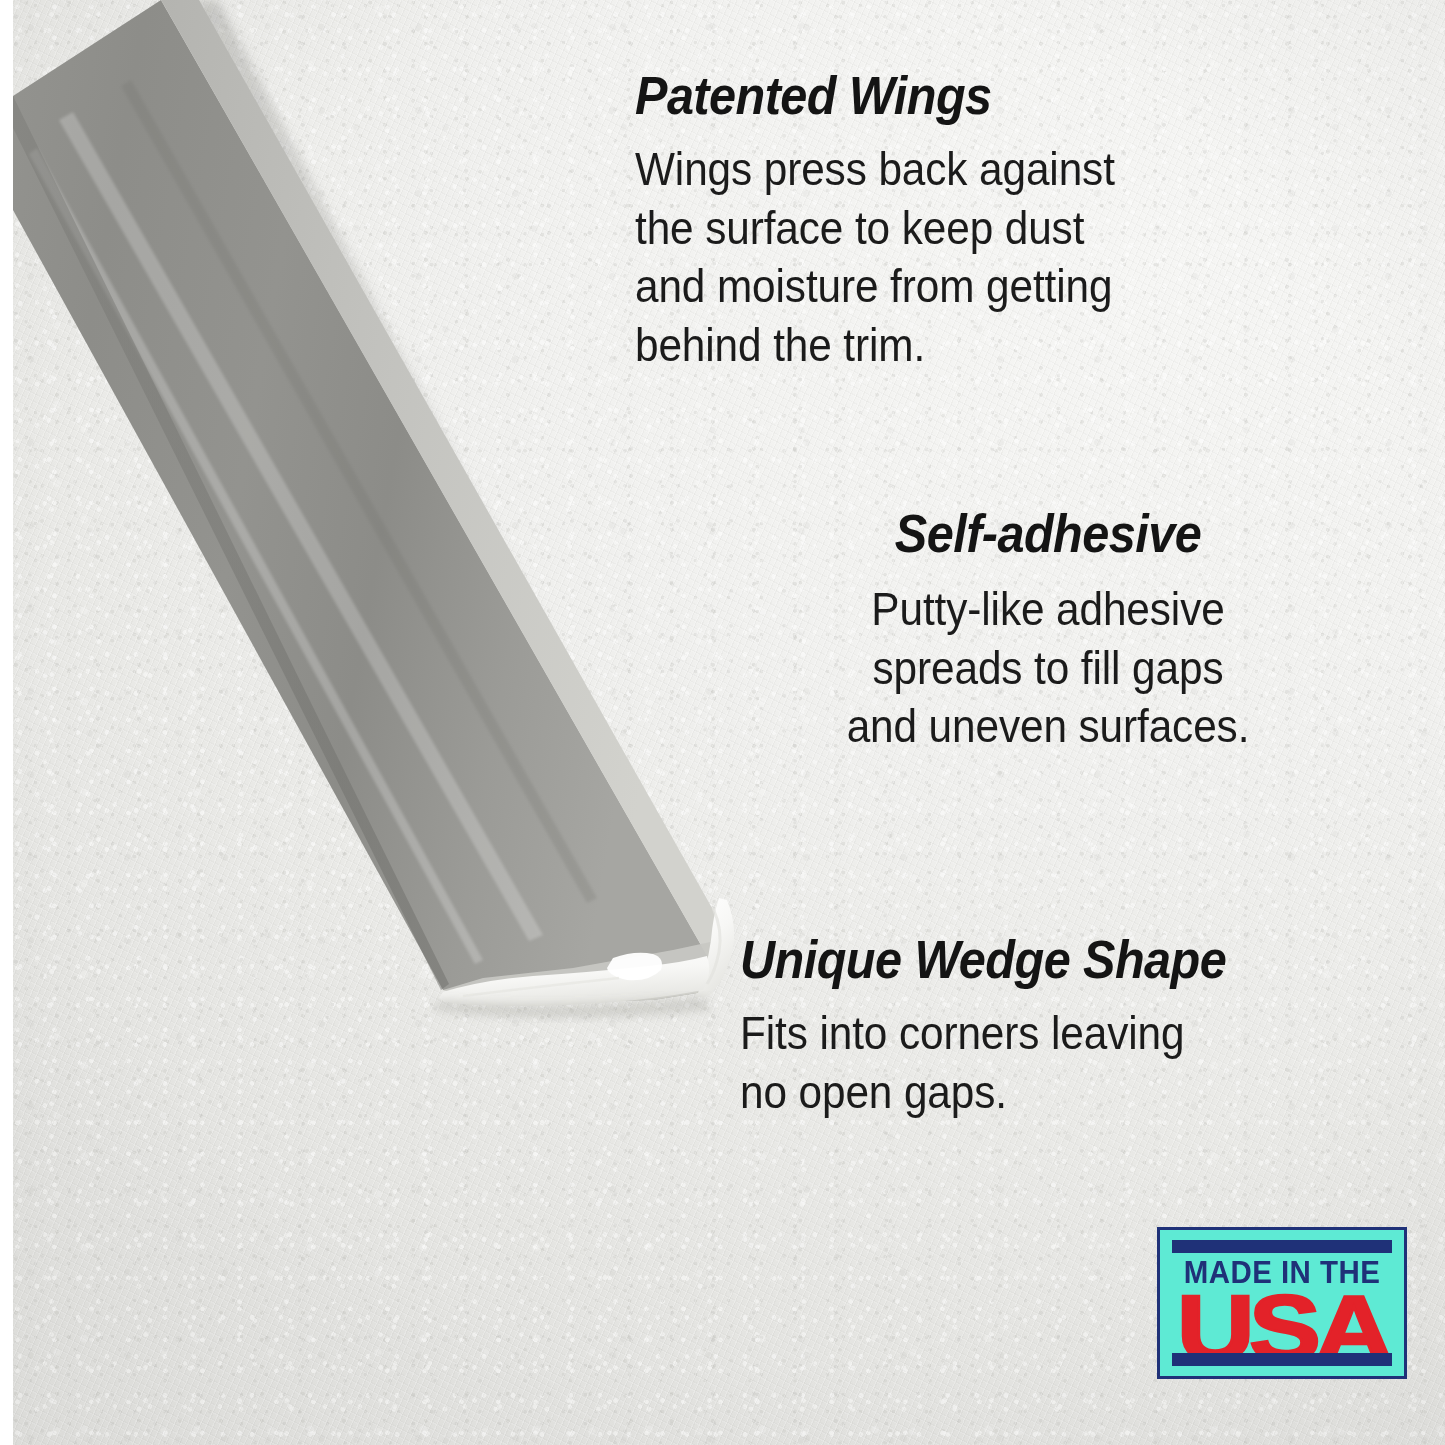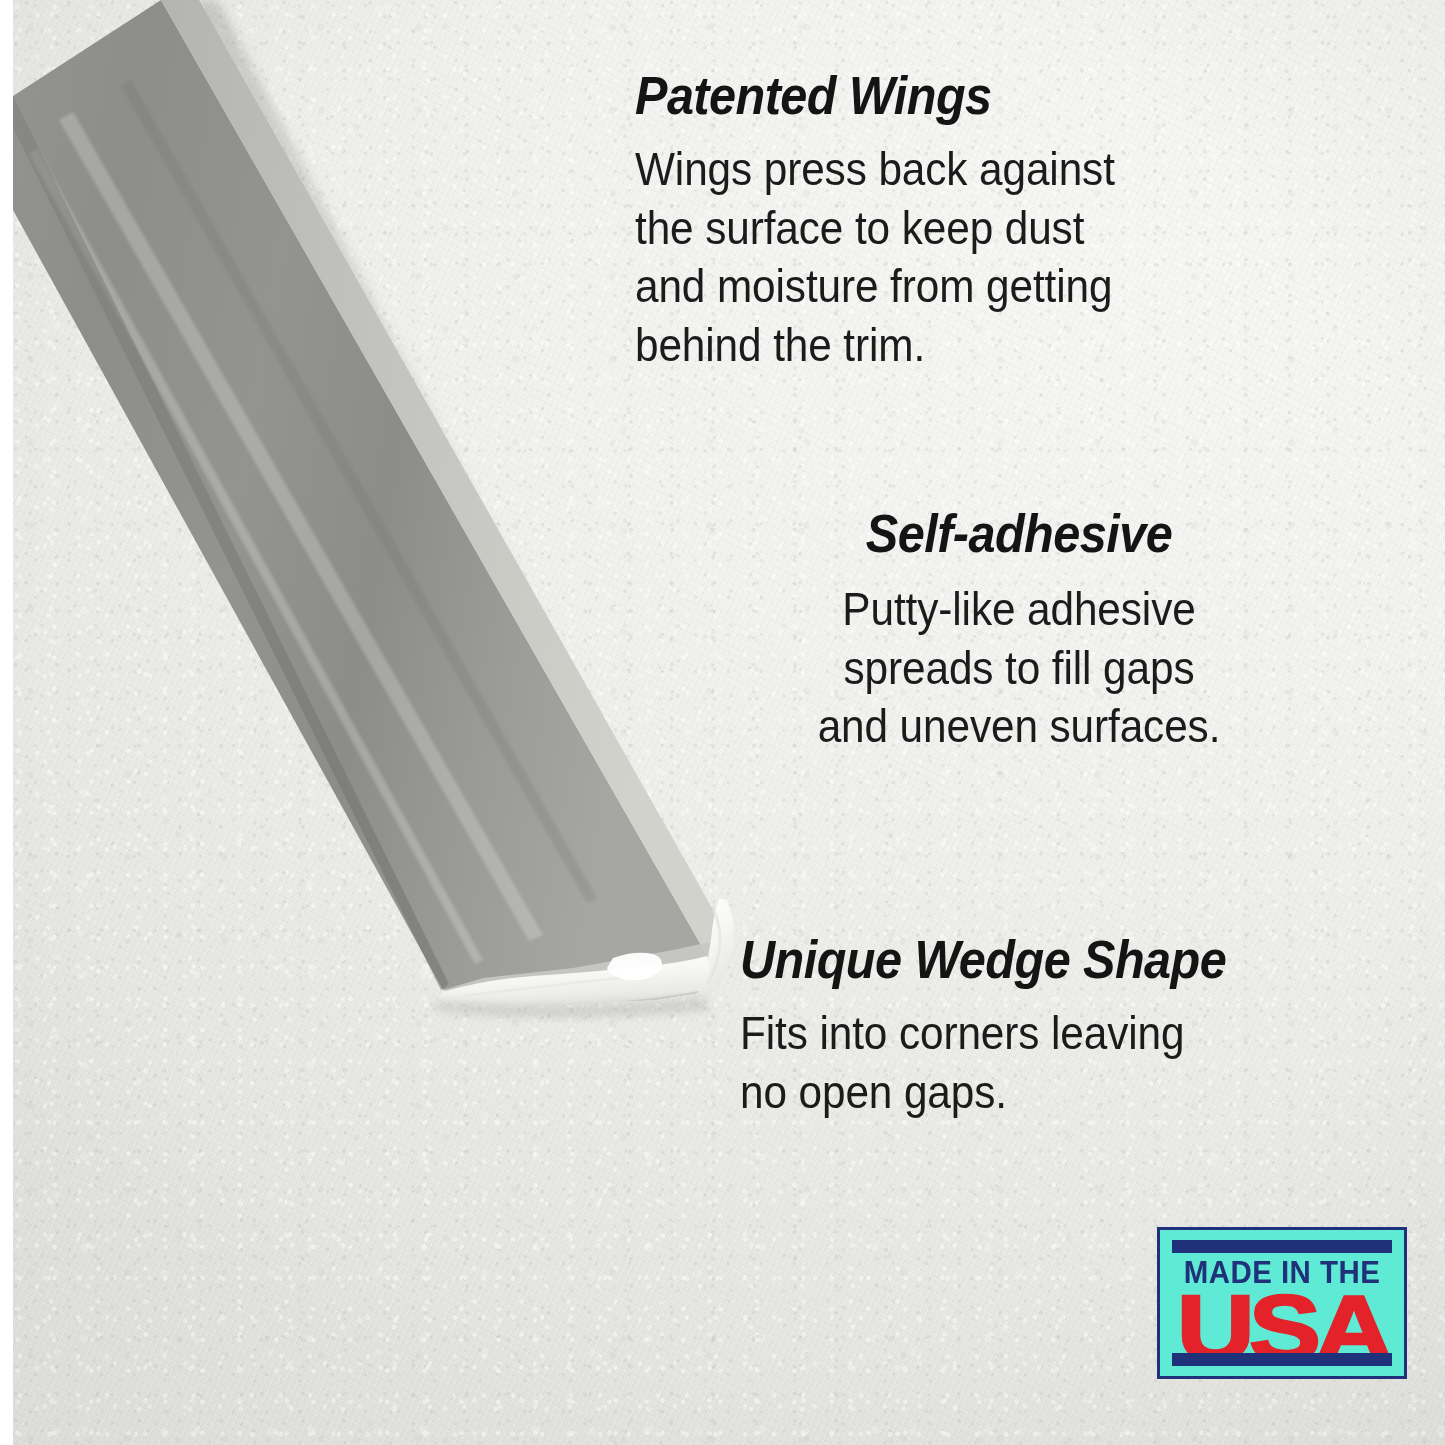--- a/index.html
+++ b/index.html
@@ -115,21 +115,21 @@
     white-space: pre-line;
   }
   .feature.centered p {
     transform-origin: center top;
     text-align: center;
   }
 
   #feature-wings      { left: 622px; top: 68px;   width: 700px; }
   #feature-wings h2   { margin-bottom: 18px; }
 
-  #feature-adhesive   { left: 706px; top: 506px;  width: 600px; text-align: center; }
+  #feature-adhesive   { left: 735px; top: 506px;  width: 600px; text-align: center; }
   #feature-adhesive h2{ margin-bottom: 20px; }
 
   #feature-wedge      { left: 727px; top: 932px;  width: 720px; }
   #feature-wedge h2   { margin-bottom: 18px; }
 
   #feature-install    { left: 70px;  top: 1158px; width: 700px; }
   #feature-install h2 { margin-bottom: 16px; }
 
   
   #made-in-usa {

